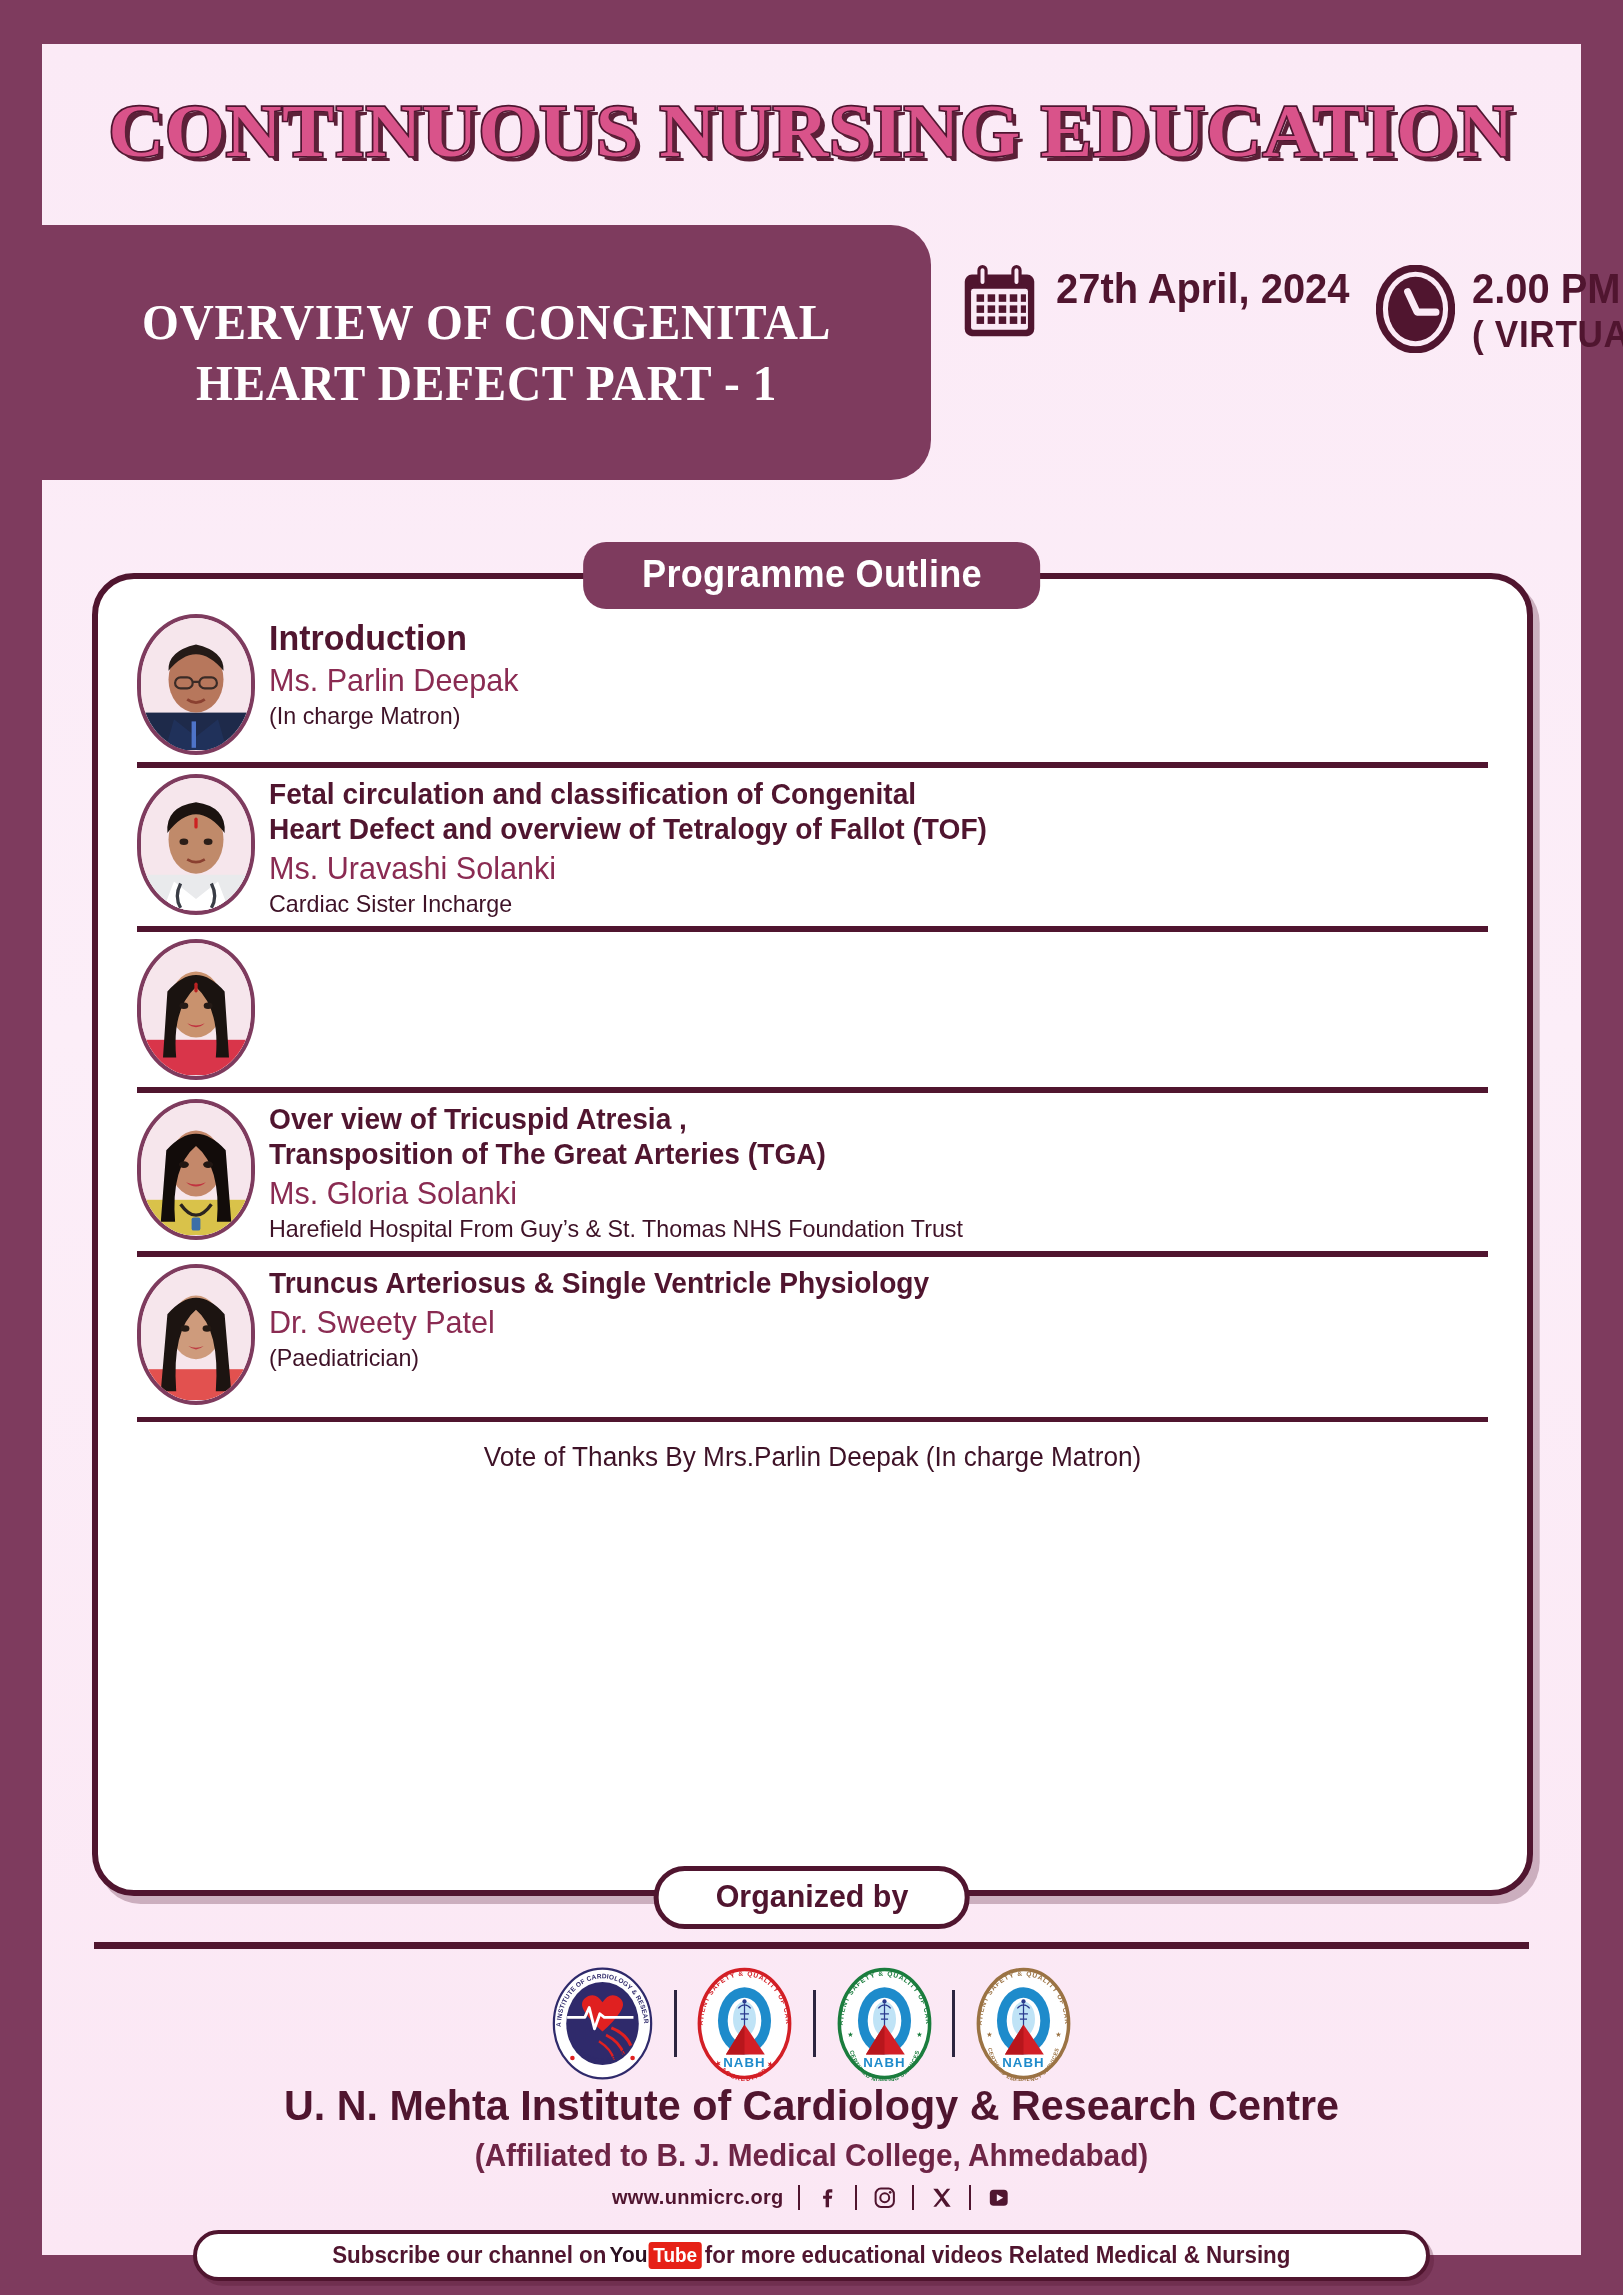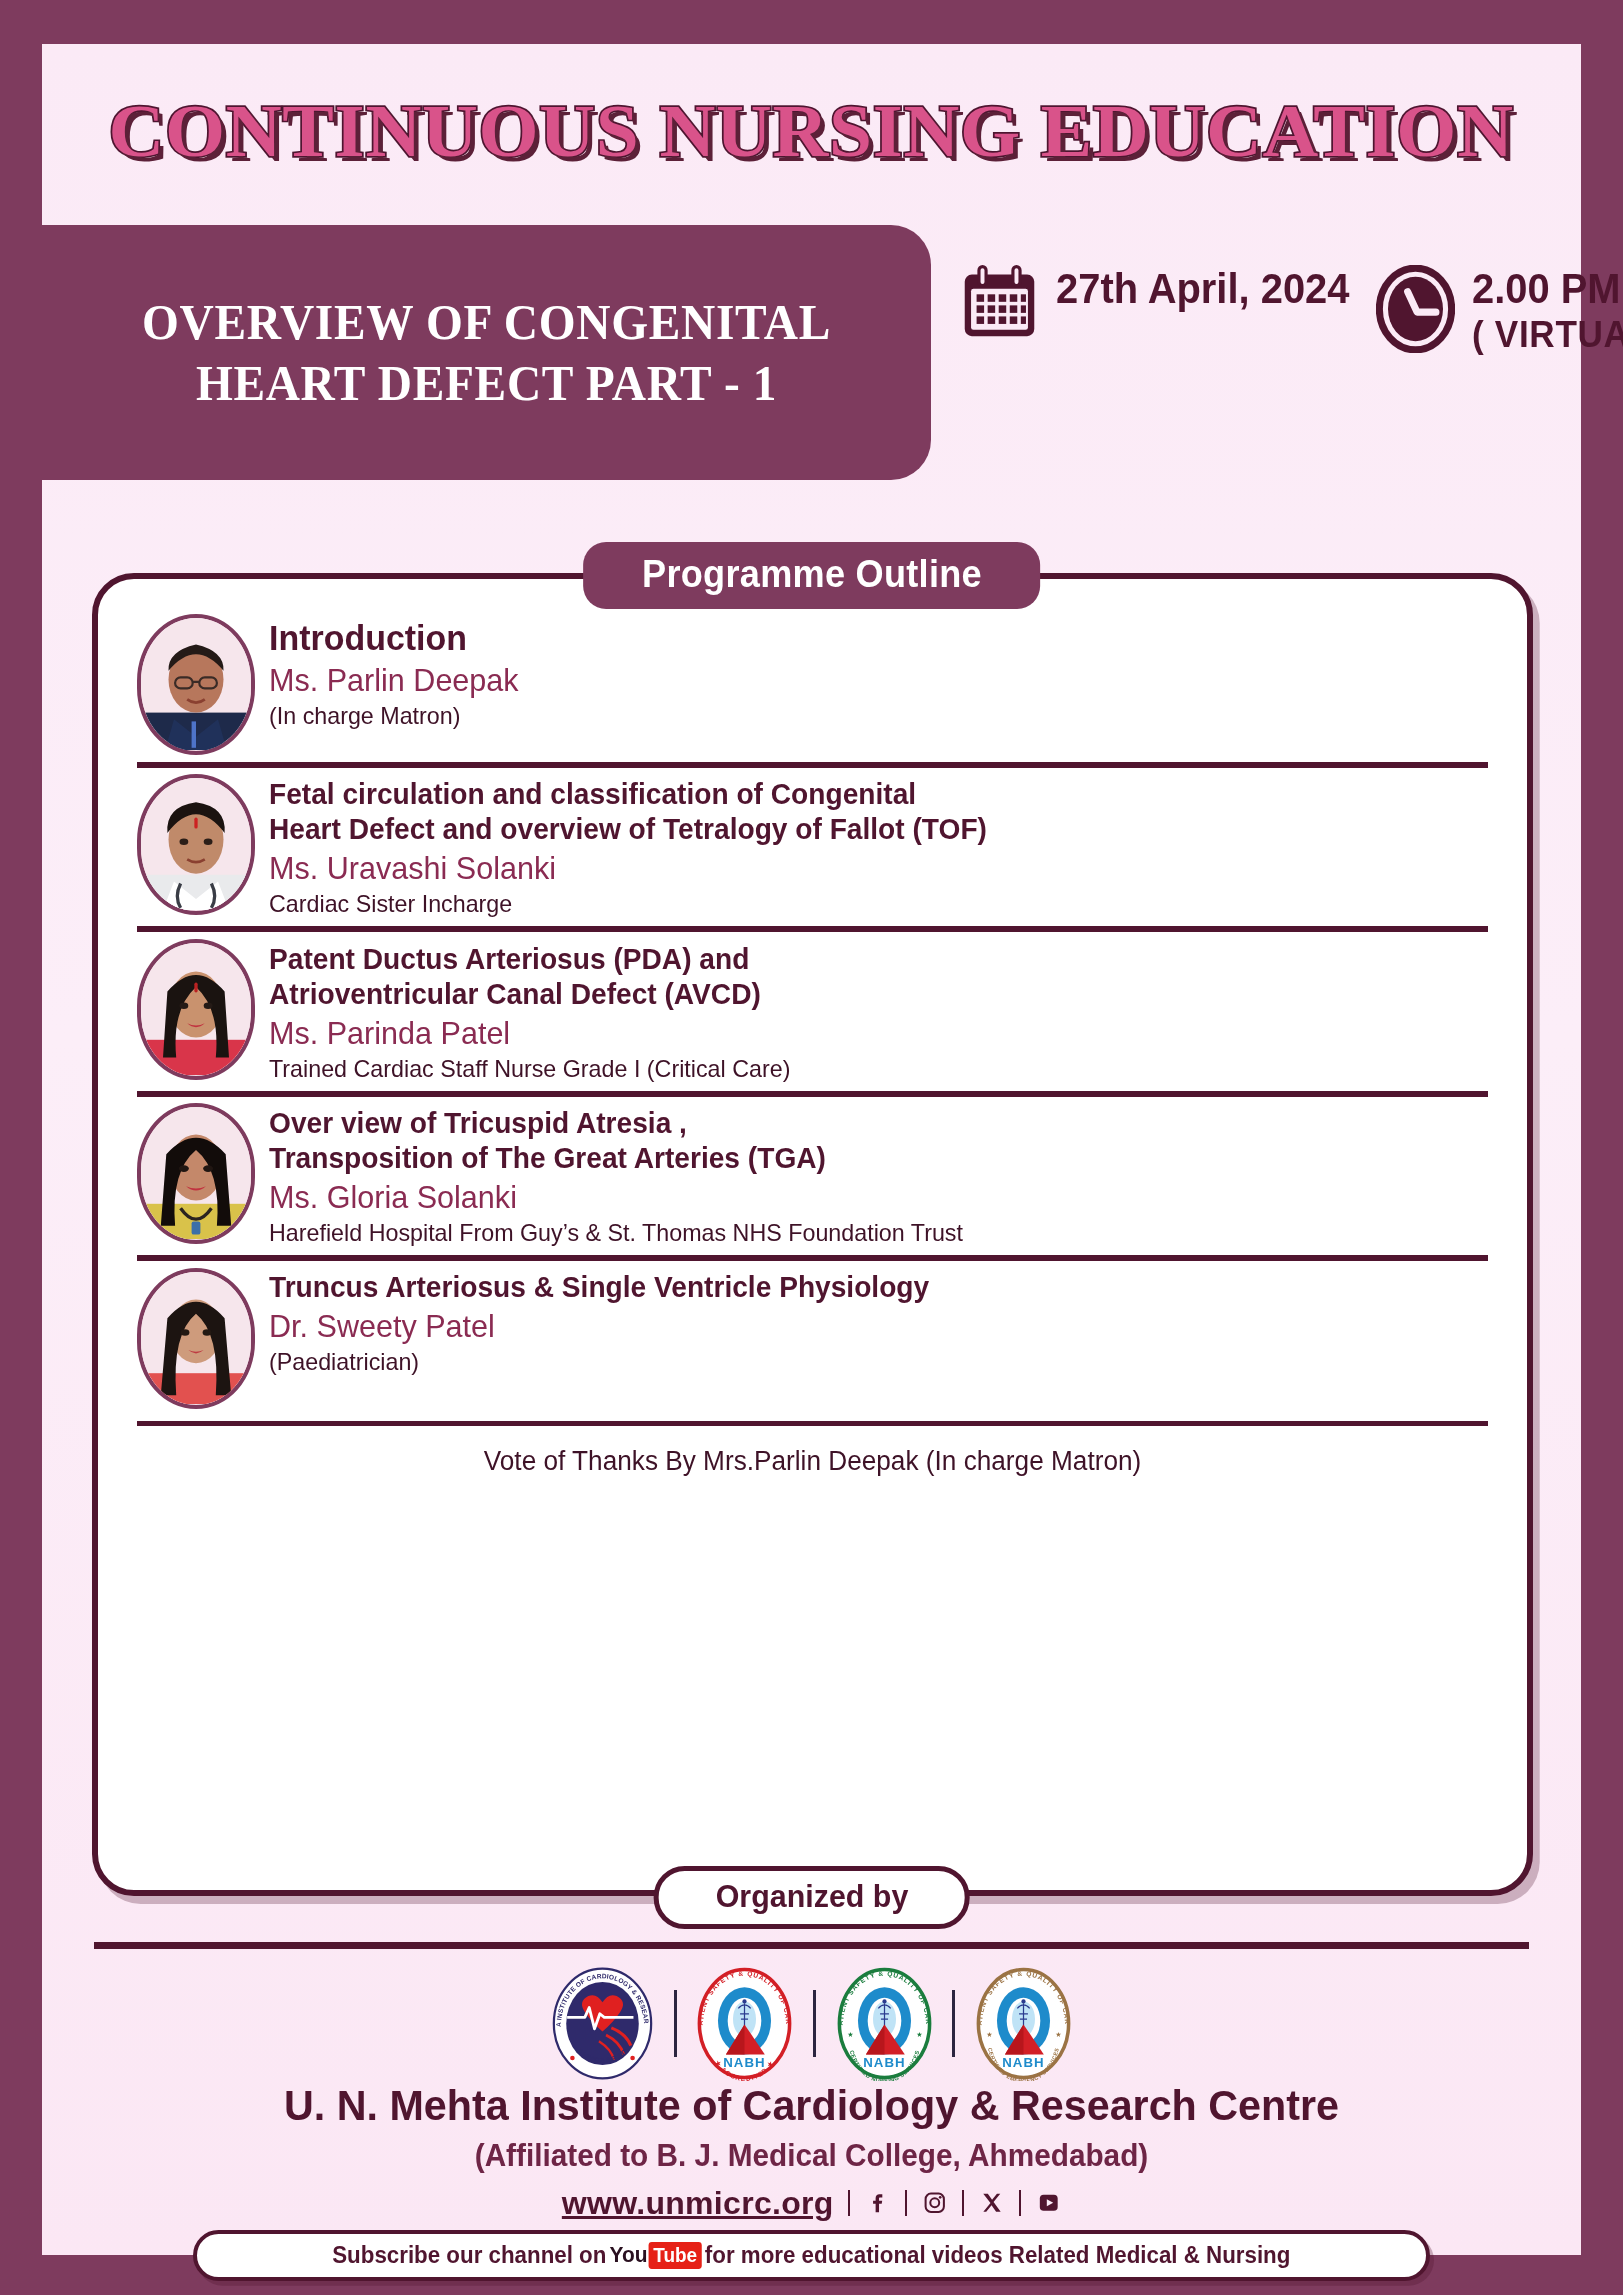--- a/index.html
+++ b/index.html
@@ -268,21 +268,21 @@
     transform: scaleX(0.96);
   }
   .inst-links {
     margin-top: 10.7px;
     display: flex;
     align-items: center;
     justify-content: center;
     gap: 14.7px;
     color: #50152F;
   }
-  .inst-url { font-weight: bold; font-size: 32px; letter-spacing: 0.3px; text-decoration: underline; }
+  .inst-url { font-weight: bold; font-size: 20px; letter-spacing: 0.3px; }
   .lk-div { width: 2px; height: 25.5px; background: #50152F; }
   .soc { width: 25.5px; height: 25.5px; display:inline-block; }
 
   
   .subscribe {
     position: absolute;
     left: 151px;
     right: 151px;
     top: 2186px;
     height: 51px;
@@ -433,26 +433,20 @@
             <svg class="ph" viewBox="0 0 100 120" preserveAspectRatio="xMidYMid slice" aria-hidden="true">
               <rect width="100" height="120" fill="#F6E6EC"></rect>
               <rect y="88" width="100" height="32" fill="#D9354A"></rect>
               <ellipse cx="50" cy="56" rx="24" ry="30" fill="#C9926E"></ellipse>
               <path d="M24 44 Q50 14 76 44 L80 104 L68 104 Q72 60 50 40 Q28 60 32 104 L20 104Z" fill="#1A1310"></path>
               <ellipse cx="39" cy="57" rx="4" ry="3" fill="#241A16"></ellipse>
               <ellipse cx="61" cy="57" rx="4" ry="3" fill="#241A16"></ellipse>
               <rect x="48.5" y="36" width="3" height="9" rx="1.5" fill="#B22"></rect>
               <path d="M42 73 Q50 80 58 73 Q50 77 42 73Z" fill="#C1323F"></path>
             </svg>
-          </div>
-          <div class="sess-text">
-            <div class="sess-topic" style="white-space:pre-line;">Patent Ductus Arteriosus (PDA) and
-Atrioventricular Canal Defect (AVCD)</div>
-            <div class="sess-name">Ms. Parinda Patel</div>
-            <div class="sess-role">Trained Cardiac Staff Nurse Grade I (Critical Care)</div>
           </div>
         </div>
 
         <div class="sep"></div>
 
         <div class="session">
           <div class="portrait">
             <svg class="ph" viewBox="0 0 100 120" preserveAspectRatio="xMidYMid slice" aria-hidden="true">
               <rect width="100" height="120" fill="#F6E6EC"></rect>
               <rect y="88" width="100" height="32" fill="#D9C24A"></rect>

